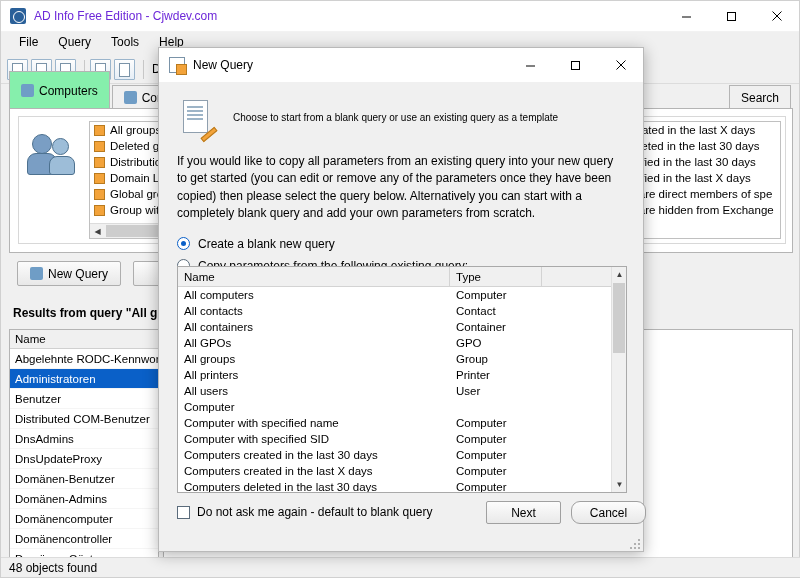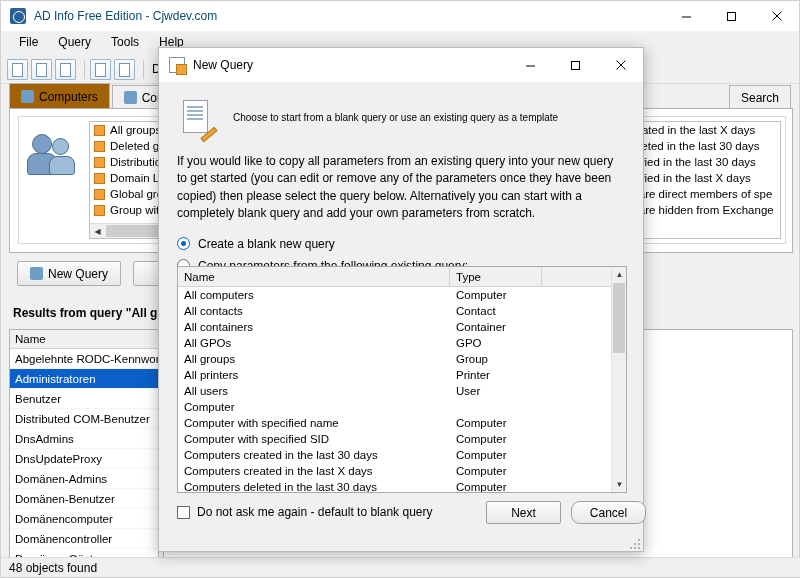--- a/index.html
+++ b/index.html
@@ -45,21 +45,21 @@
   .titlebar .app-icon::after {
     content: "";
     position: absolute;
     left: 3px; top: 3px;
     width: 10px; height: 10px;
     border: 1.5px solid #ffffff;
     border-radius: 50%;
   }
   .titlebar .title-text {
     font-size: 12px;
-    color: #0c4a6e;
+    color: #6d28d9;
     flex: 1 1 auto;
     white-space: nowrap;
     overflow: hidden;
   }
   .win-btns { display: flex; height: 31px; }
   .win-btn {
     width: 45px; height: 31px;
     display: flex; align-items: center; justify-content: center;
     font-size: 13px; color: #000;
     line-height: 1;
@@ -143,22 +143,22 @@
     padding: 0 11px;
     display: flex; align-items: center;
     gap: 5px;
     background: #f0f0f0;
     border: 1px solid #b4b4b4;
     border-bottom: none;
     font-size: 12px;
     margin-right: 2px;
   }
   .tab.active {
-    background: #a16207;
-    height: 26px;
+    background: #86efac;
+    height: 38px;
   }
   .tab .tab-ico {
     width: 13px; height: 13px;
     background: #6f9dc6;
     border-radius: 2px;
   }
 
   .tabpanel {
     position: absolute;
     left: 8px; top: 107px;
@@ -700,24 +700,24 @@
       <div class="grid-row">
           <span>Distributed COM-Benutzer</span>
         </div>
       <div class="grid-row">
           <span>DnsAdmins</span>
         </div>
       <div class="grid-row">
           <span>DnsUpdateProxy</span>
         </div>
       <div class="grid-row">
+          <span>Domänen-Benutzer</span>
+        </div>
+      <div class="grid-row">
           <span>Domänen-Admins</span>
-        </div>
-      <div class="grid-row">
-          <span>Domänen-Benutzer</span>
         </div>
       <div class="grid-row">
           <span>Domänencomputer</span>
         </div>
       <div class="grid-row">
           <span>Domänencontroller</span>
         </div>
       <div class="grid-row">
           <span>Domänen-Gäste</span>
         </div>

